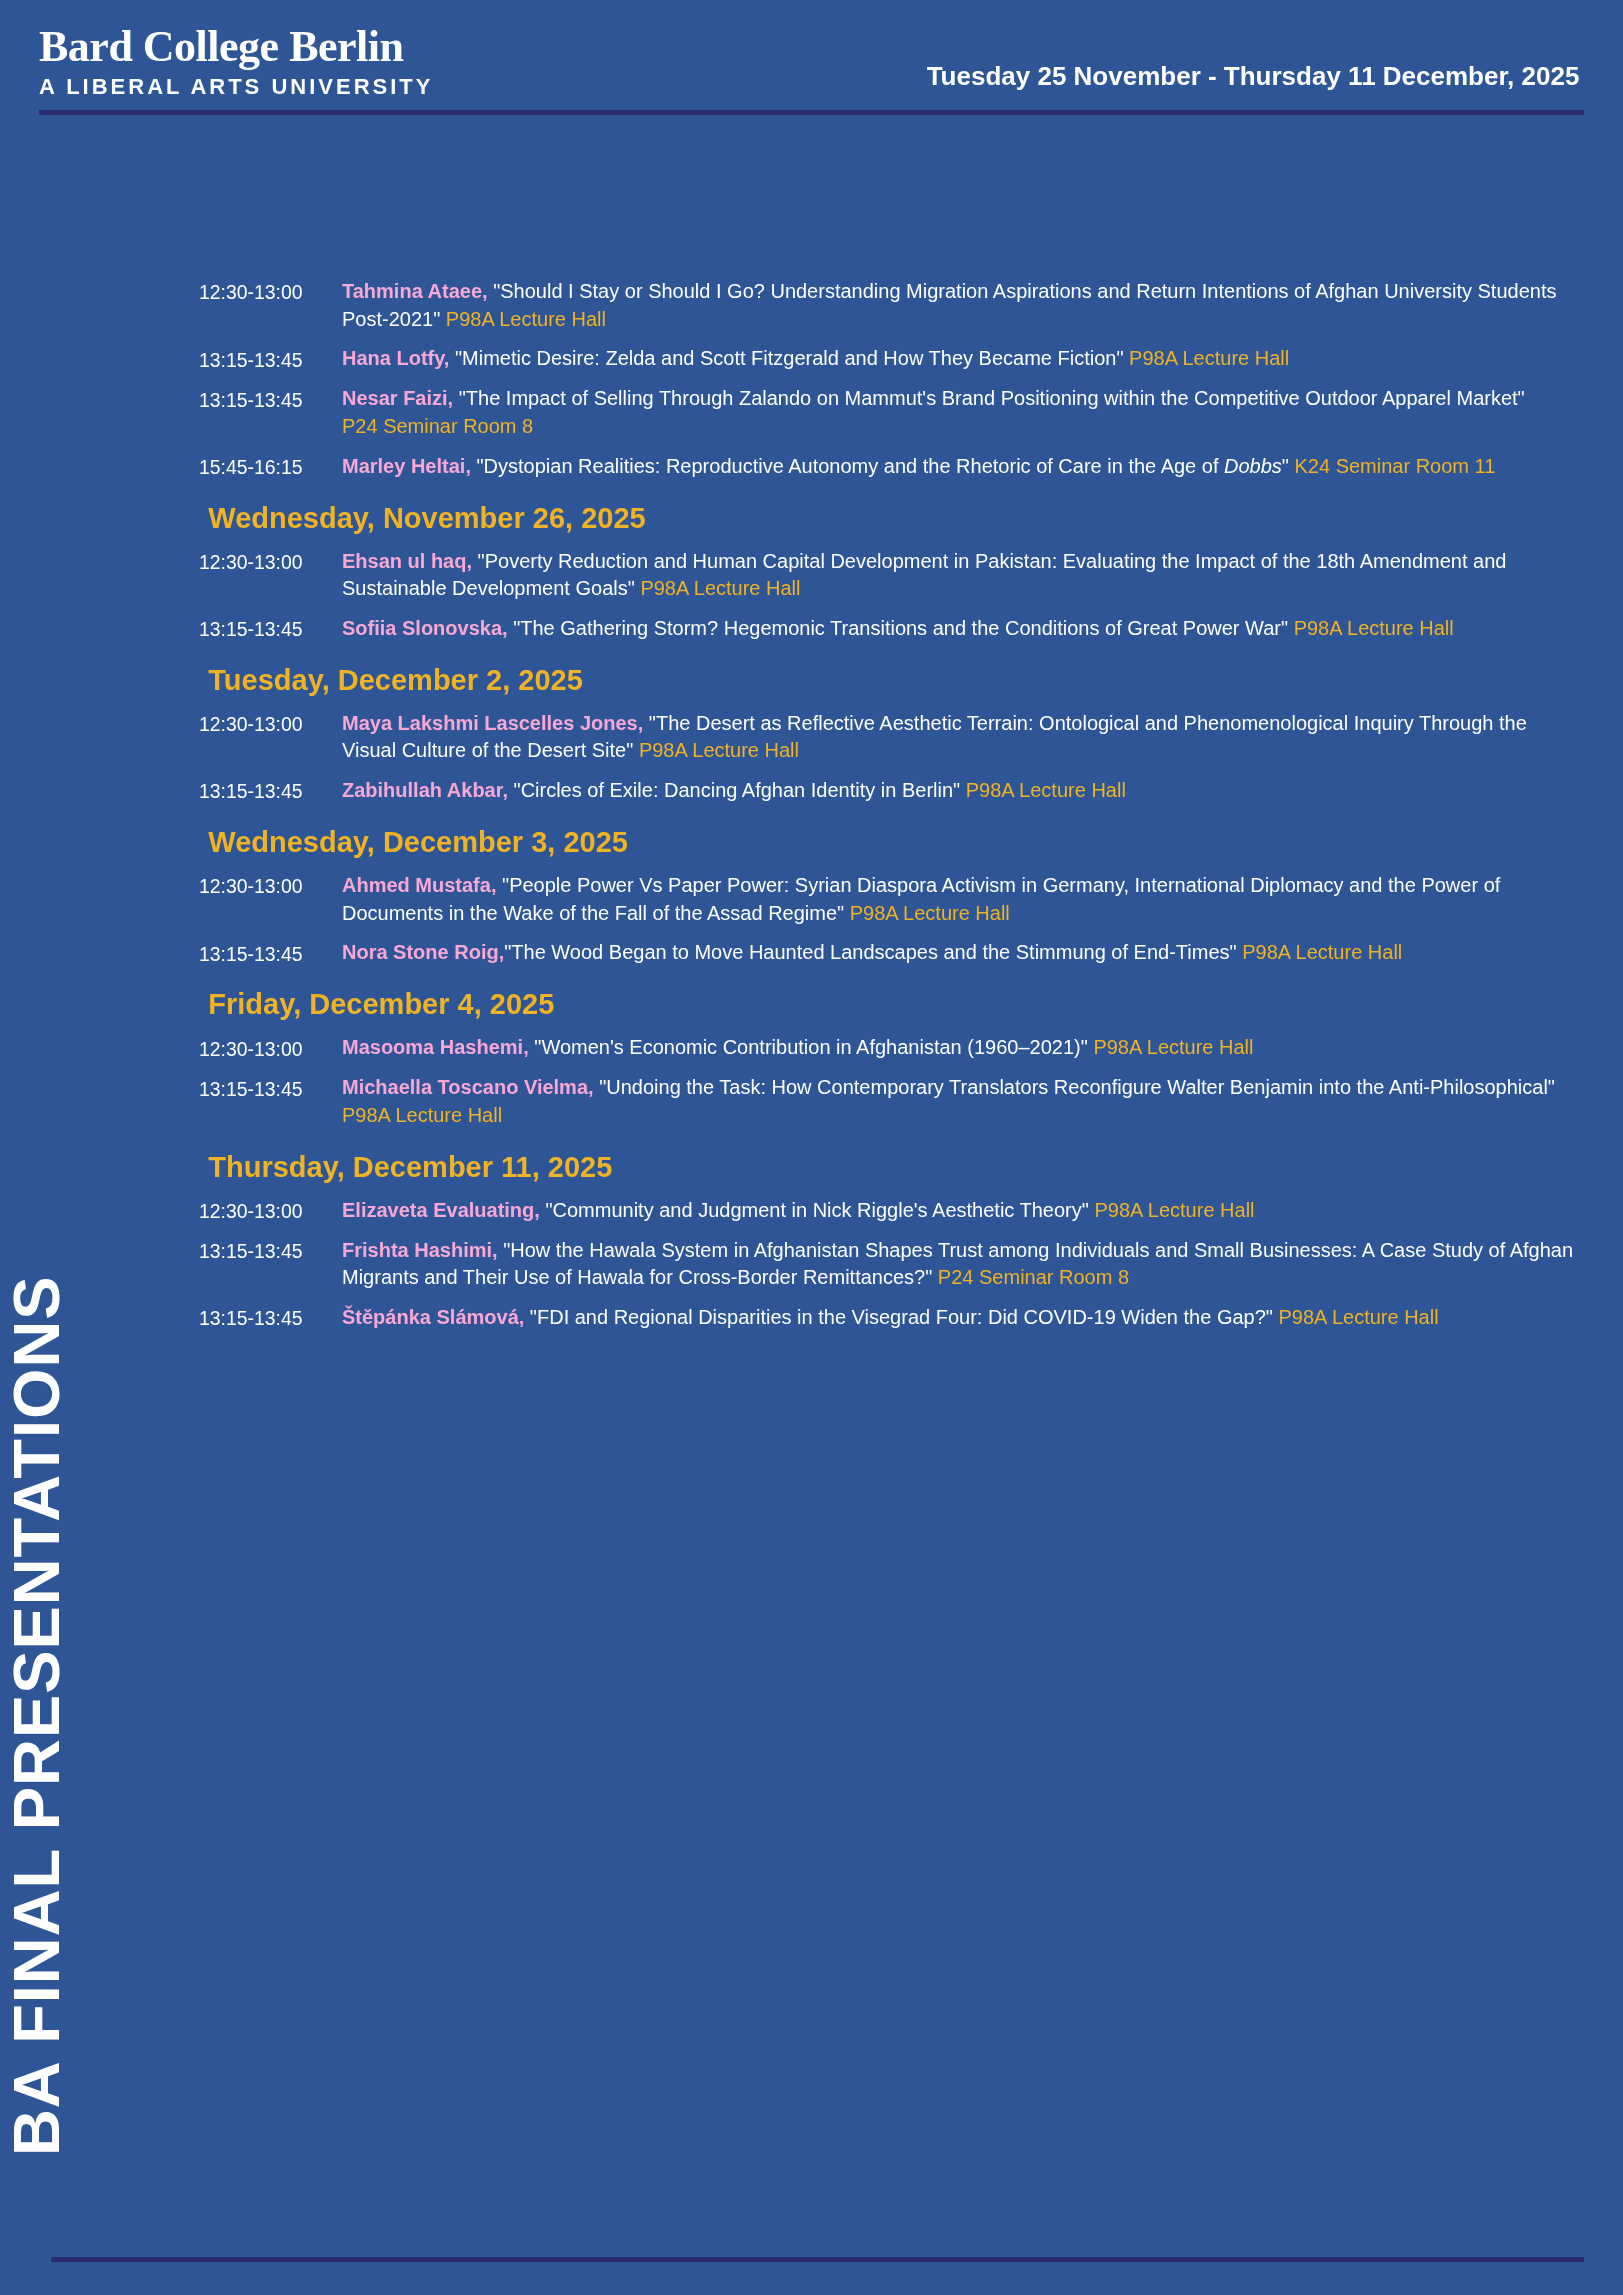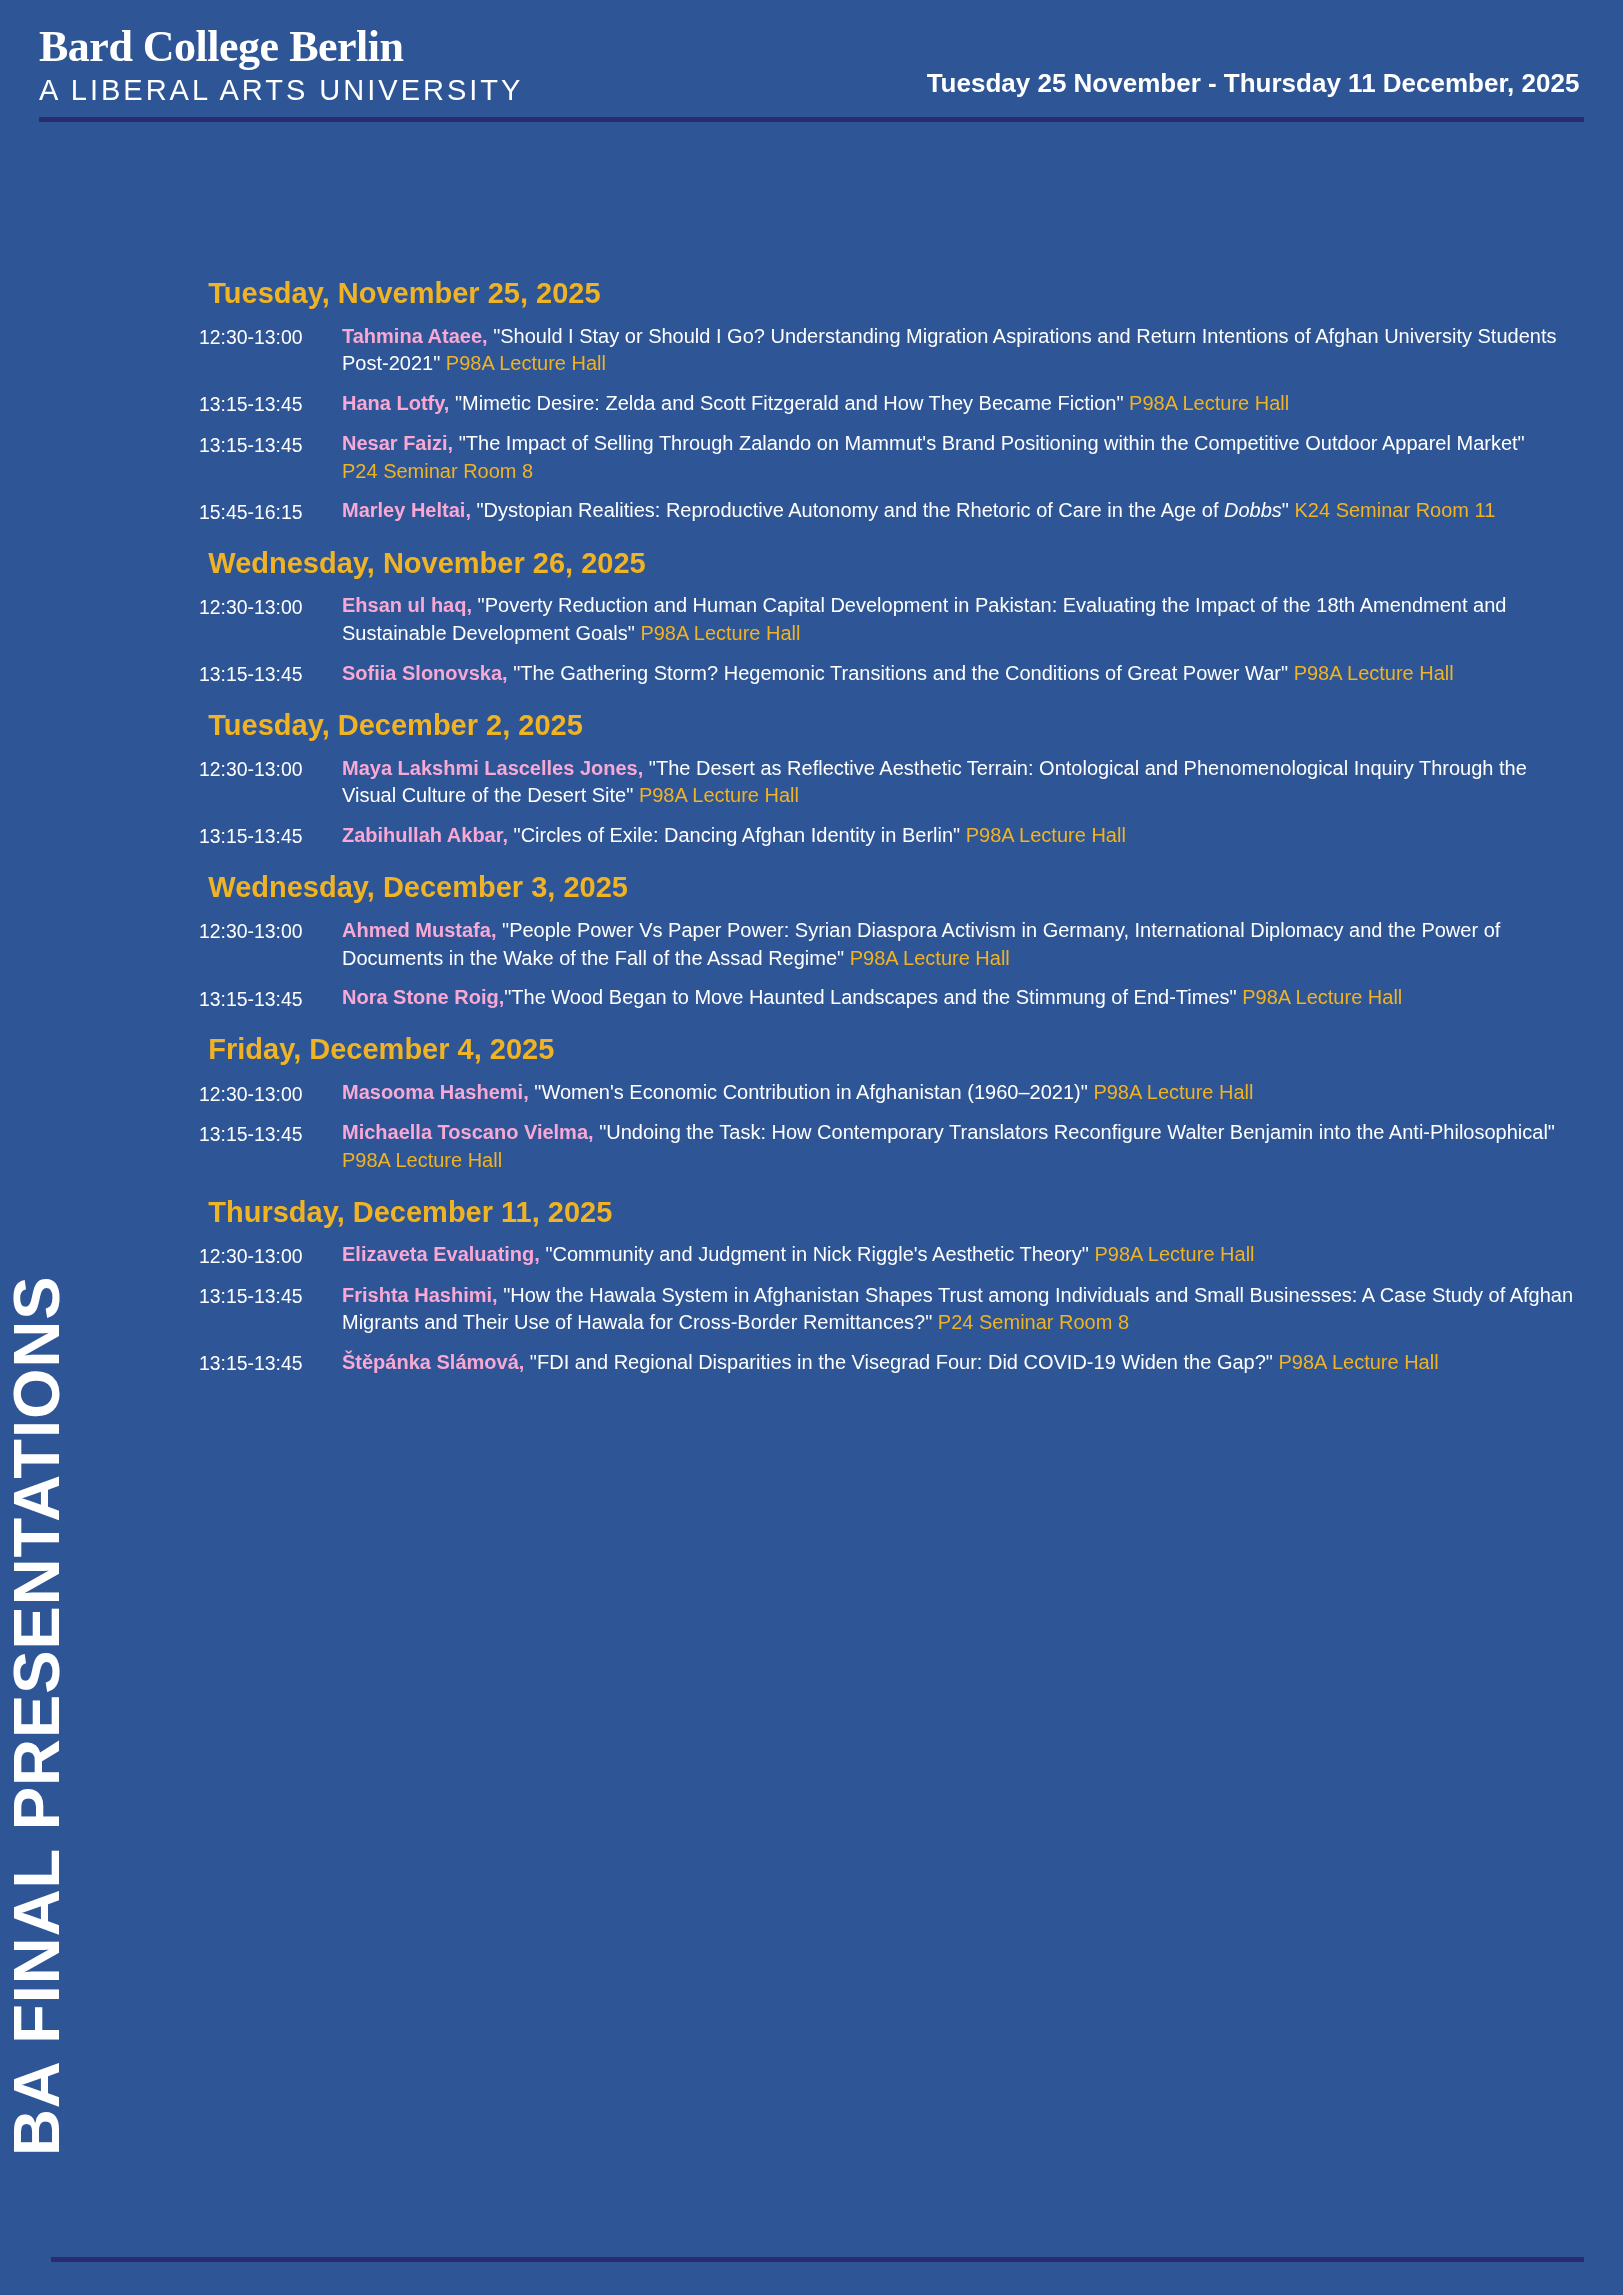--- a/index.html
+++ b/index.html
@@ -33,22 +33,22 @@
   .brand-name {
     font-family: "Liberation Serif", serif;
     font-weight: bold;
     font-size: 44px;
     letter-spacing: -0.5px;
     color: #ffffff;
     white-space: nowrap;
   }
   .brand-sub {
     font-family: "Liberation Sans", sans-serif;
-    font-weight: normal;
-    font-size: 29px;
+    font-weight: bold;
+    font-size: 22px;
     letter-spacing: 3px;
     color: #ffffff;
     margin-top: 6.5px;
     white-space: nowrap;
   }
   .date-range {
     font-family: Liberation Sans, sans-serif;
     font-weight: bold;
     font-size: 26px;
     color: #ffffff;
@@ -158,21 +158,20 @@
   <div class="date-range">Tuesday 25 November - Thursday 11 December, 2025</div>
 </div>
 <div class="rule-top"></div>
 
 <div class="side-title">
   <span>BA FINAL PRESENTATIONS</span>
 </div>
 
 <div class="schedule" id="schedule">
     <div class="day-block">
-      <div class="day-heading">Tuesday, November 25, 2025</div>
       <div class="entry">
         <div class="entry-time">12:30-13:00</div>
         <div class="entry-body"><span class="speaker">Tahmina Ataee,</span><span class="title-text"> "Should I Stay or Should I Go? Understanding Migration Aspirations and Return Intentions of Afghan University Students Post-2021" </span><span class="room">P98A Lecture Hall</span></div>
       </div>
       <div class="entry">
         <div class="entry-time">13:15-13:45</div>
         <div class="entry-body"><span class="speaker">Hana Lotfy,</span><span class="title-text"> "Mimetic Desire: Zelda and Scott Fitzgerald and How They Became Fiction" </span><span class="room">P98A Lecture Hall</span></div>
       </div>
       <div class="entry">
         <div class="entry-time">13:15-13:45</div>

